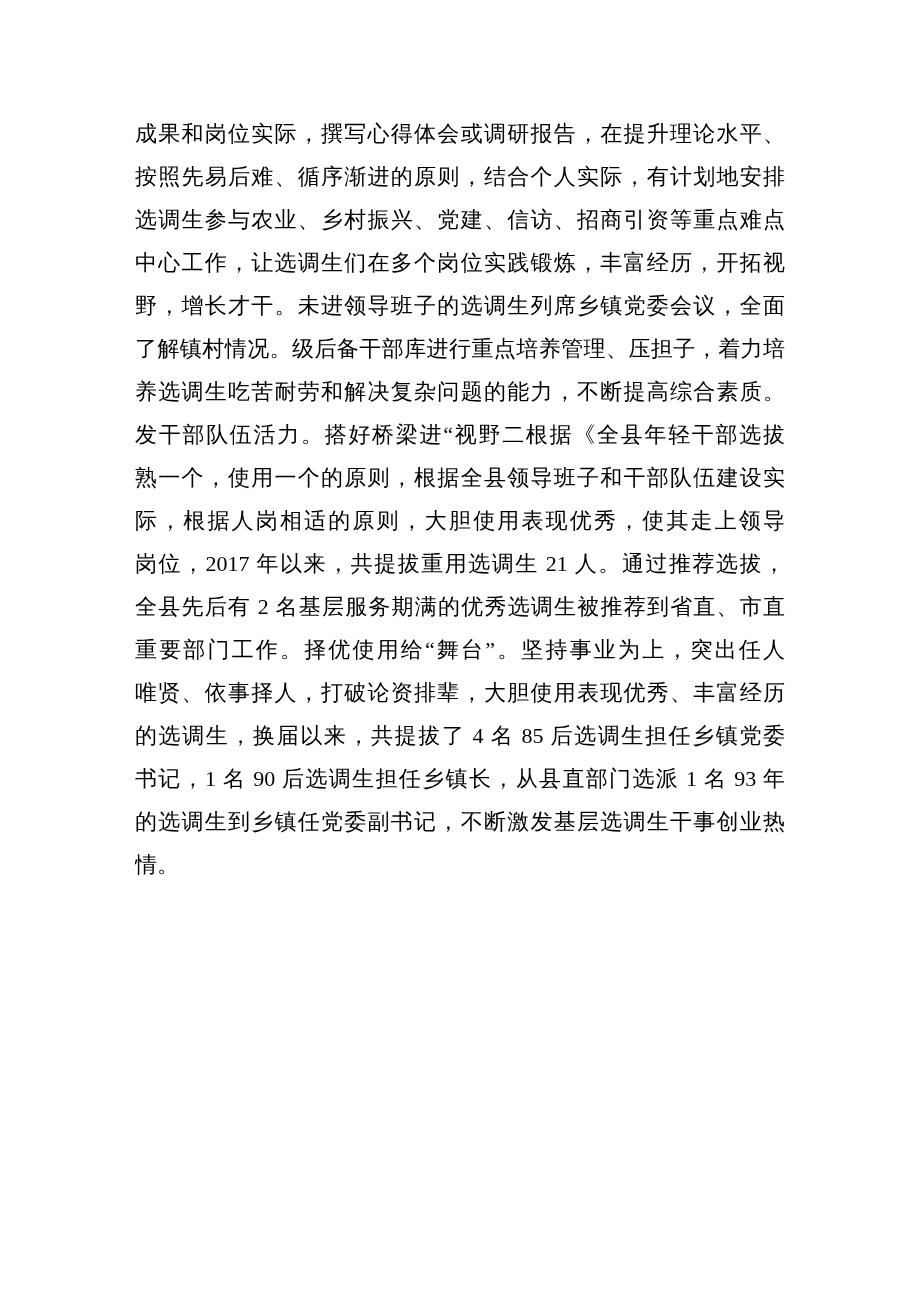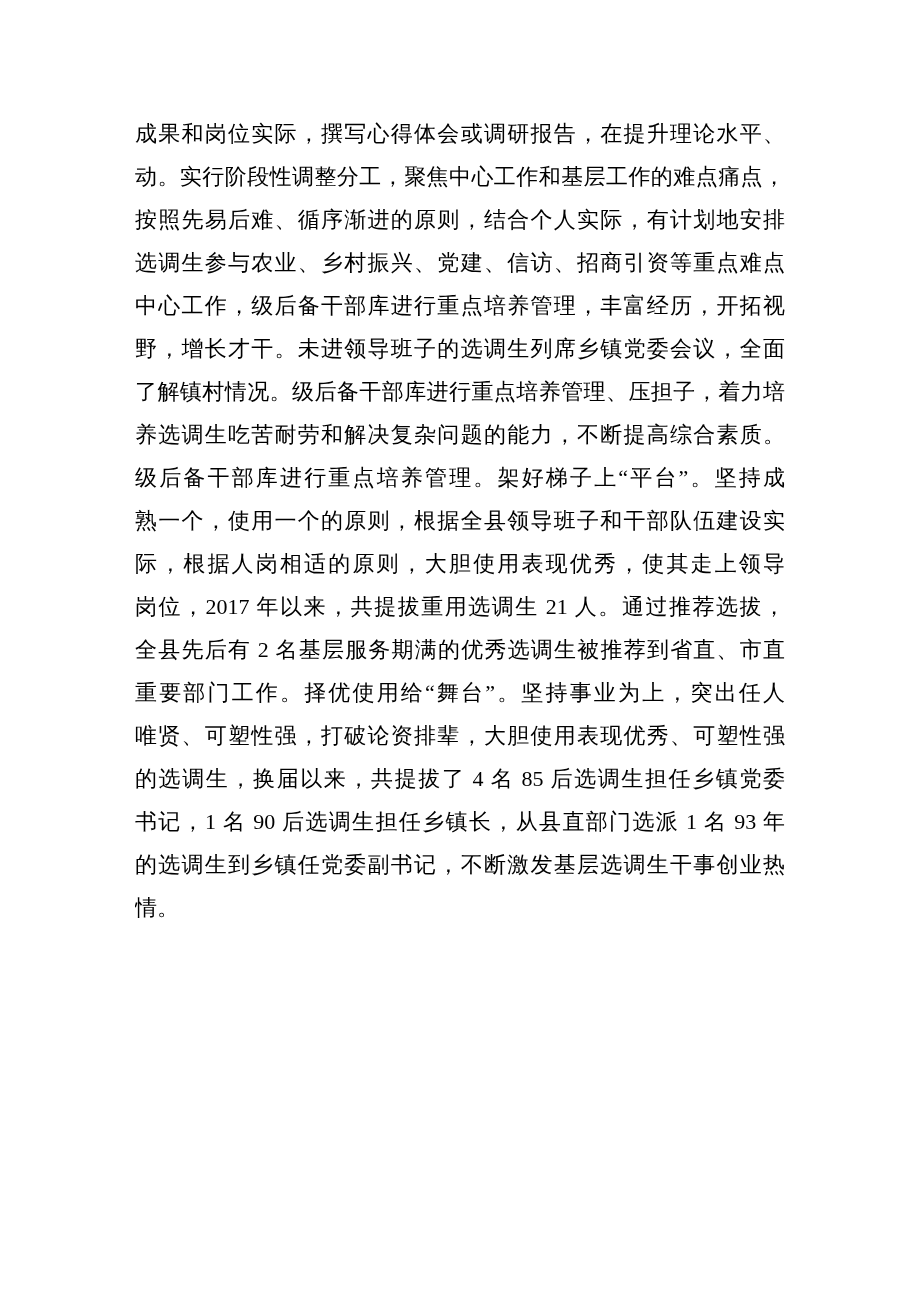--- a/index.html
+++ b/index.html
@@ -38,32 +38,31 @@
   .line.short {
     text-align-last: left;
   }
 </style>
 </head>
 <body>
 
 <div class="page">
   <div class="textblock">
     <div class="line">成果和岗位实际，撰写心得体会或调研报告，在提升理论水平、</div>
-    <div class="line">动。实行阶段性调整分工，聚焦中心工作和基层工作的难点痛点，</div>
     <div class="line">按照先易后难、循序渐进的原则，结合个人实际，有计划地安排</div>
     <div class="line">选调生参与农业、乡村振兴、党建、信访、招商引资等重点难点</div>
-    <div class="line">中心工作，级后备干部库进行重点培养管理，丰富经历，开拓视</div>
+    <div class="line">中心工作，让选调生们在多个岗位实践锻炼，丰富经历，开拓视</div>
     <div class="line">野，增长才干。未进领导班子的选调生列席乡镇党委会议，全面</div>
     <div class="line">了解镇村情况。级后备干部库进行重点培养管理、压担子，着力培</div>
     <div class="line">养选调生吃苦耐劳和解决复杂问题的能力，不断提高综合素质。</div>
-    <div class="line">级后备干部库进行重点培养管理。架好梯子上“平台”。坚持成</div>
+    <div class="line">发干部队伍活力。搭好桥梁进“视野二根据《全县年轻干部选拔</div>
     <div class="line">熟一个，使用一个的原则，根据全县领导班子和干部队伍建设实</div>
     <div class="line">际，根据人岗相适的原则，大胆使用表现优秀，使其走上领导</div>
     <div class="line">岗位，2017 年以来，共提拔重用选调生 21 人。通过推荐选拔，</div>
     <div class="line">全县先后有 2 名基层服务期满的优秀选调生被推荐到省直、市直</div>
     <div class="line">重要部门工作。择优使用给“舞台”。坚持事业为上，突出任人</div>
-    <div class="line">唯贤、可塑性强，打破论资排辈，大胆使用表现优秀、可塑性强</div>
+    <div class="line">唯贤、依事择人，打破论资排辈，大胆使用表现优秀、丰富经历</div>
     <div class="line">的选调生，换届以来，共提拔了 4 名 85 后选调生担任乡镇党委</div>
     <div class="line">书记，1 名 90 后选调生担任乡镇长，从县直部门选派 1 名 93 年</div>
     <div class="line">的选调生到乡镇任党委副书记，不断激发基层选调生干事创业热</div>
     <div class="line short">情。</div>
   </div>
 </div>
 
 </body></html>

